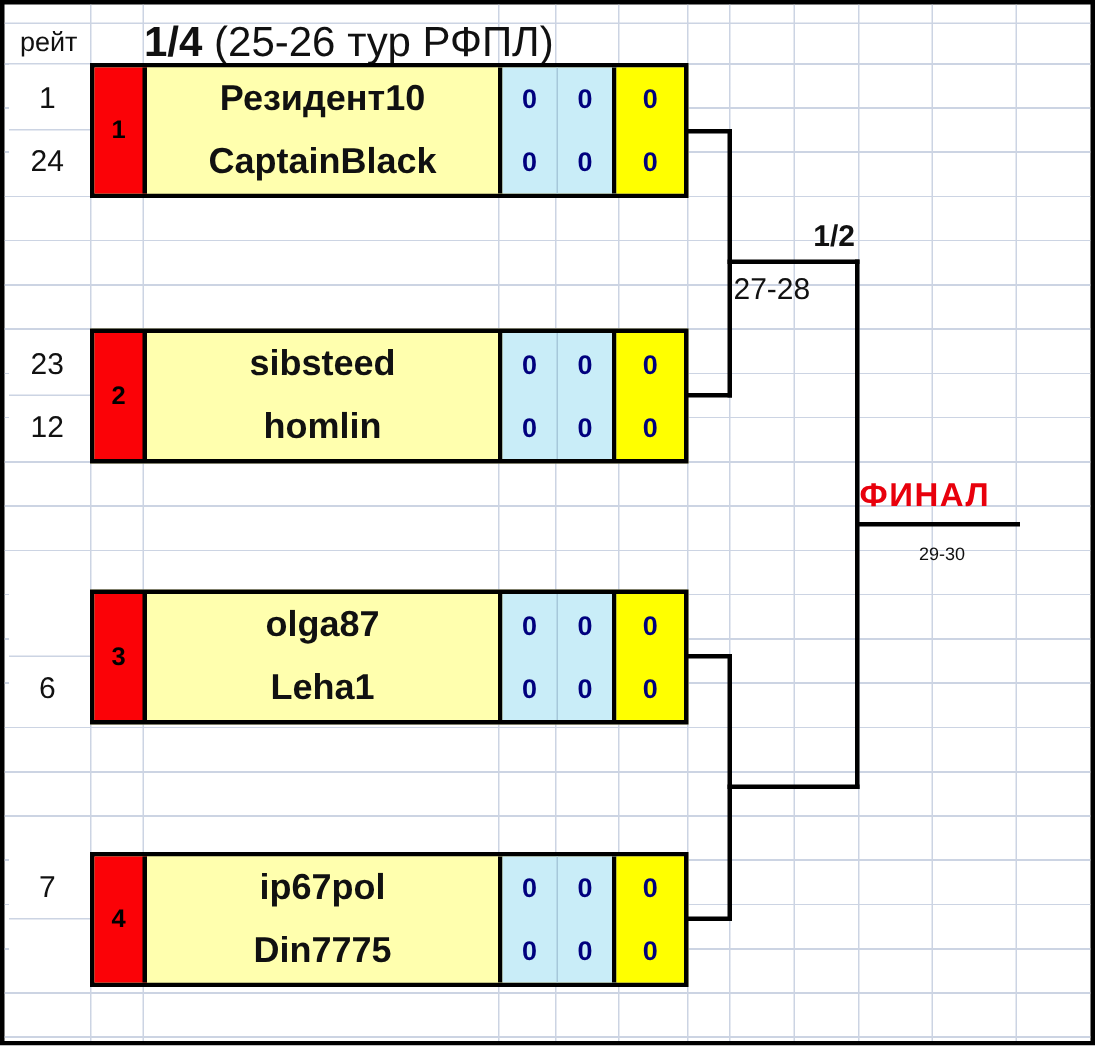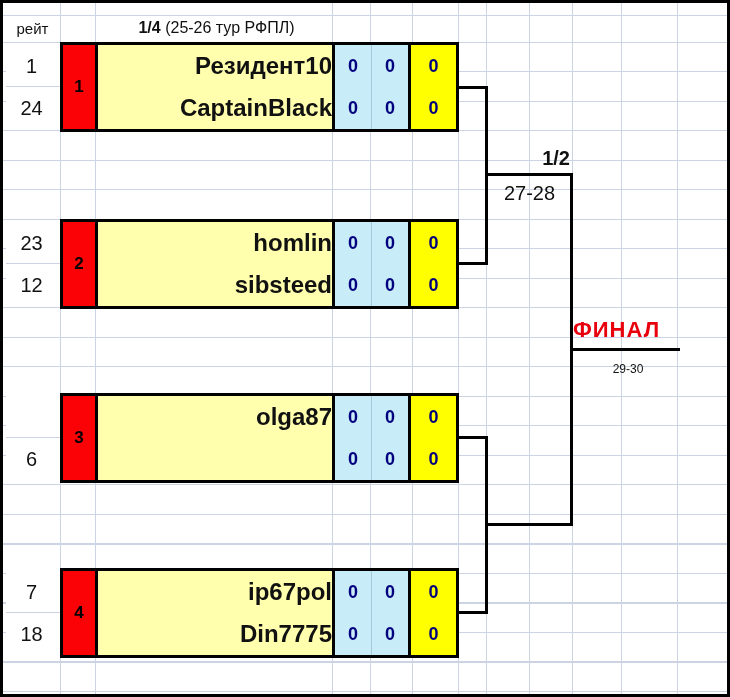--- a/index.html
+++ b/index.html
@@ -25,53 +25,53 @@
       1px 100%,1px 100%,1px 100%,1px 100%,1px 100%,1px 100%,
       1px 100%,1px 100%,1px 100%,1px 100%,1px 100%,1px 100%,
       100% 1px,100% 655px;
     background-position:
       57px 0,92px 0,329px 0,367px 0,409px 0,455px 0,
       483px 0,526px 0,569px 0,618px 0,674px 0,724px 0,
       0 12px,0 39px;
   }
   .abs{position:absolute;}
   .hdr-rating{left:2px;top:12px;width:55px;height:27px;z-index:2;
-    font-size:15px;line-height:27px;text-align:center;}
+    font-size:18px;line-height:27px;text-align:center;}
   .hdr-round{left:93px;top:10px;width:241px;height:29px;z-index:2;
-    font-size:16px;line-height:29px;text-align:center;white-space:nowrap;}
+    font-size:28px;line-height:29px;text-align:center;white-space:nowrap;}
   .hdr-round b{font-weight:bold;}
   
   .rback{left:3px;width:54px;height:87px;background:#fff;z-index:1;}
   .rsep{left:3px;width:54px;height:1px;background:var(--grid_line);z-index:1;}
   .rating{left:0;width:57px;height:42px;z-index:2;font-size:20px;
     line-height:42px;text-align:center;}
   
   .match{left:57px;width:393px;height:84px;border:3px solid var(--line_black);
     display:flex;z-index:3;background:var(--name_yellow);}
   .seed{width:32px;border-right:3px solid var(--line_black);background:var(--seed_red);
     display:flex;align-items:center;justify-content:center;
     font-weight:bold;font-size:17px;color:#000;}
   .names{width:234px;border-right:3px solid var(--line_black);
     display:flex;flex-direction:column;background:var(--name_yellow);}
-  .pname{height:42px;line-height:42px;text-align:right;
+  .pname{height:42px;line-height:42px;text-align:center;
     font-weight:bold;font-size:24px;white-space:nowrap;}
   .scores{width:73px;border-right:3px solid var(--line_black);
     display:flex;background:var(--score_blue);}
   .scol{width:36px;border-right:1px solid #a6c8da;display:flex;flex-direction:column;}
   .scol:last-child{width:36px;border-right:none;}
   .scell,.tcell{height:42px;line-height:42px;text-align:center;
     font-weight:bold;font-size:18px;color:var(--score_text);}
   .total{flex:1;background:var(--total_yellow);display:flex;flex-direction:column;}
   
   .bl{background:var(--line_black);z-index:4;}
   
   .sf-label{left:486px;top:141px;width:81px;height:29px;z-index:5;
     font-weight:bold;font-size:20px;line-height:29px;text-align:right;}
   .sf-dates{left:486px;top:175px;width:81px;height:30px;z-index:5;
-    font-size:20px;line-height:30px;text-align:center;}
+    font-size:20px;line-height:30px;}
   .fin-label{left:570px;top:311px;width:106px;height:32px;z-index:5;
     font-weight:bold;font-size:22px;line-height:32px;text-align:left;
     color:var(--final_red);letter-spacing:1px;}
   .fin-dates{left:572px;top:351px;width:106px;height:30px;z-index:5;
     font-size:12px;line-height:30px;text-align:center;}
 </style>
 </head>
 <body>
 
 <div class="stage">
@@ -87,21 +87,20 @@
   <div class="abs rsep" style="top:260px"></div>
   <div class="abs rsep" style="top:434px"></div>
   <div class="abs rsep" style="top:609px"></div>
 
   <div class="abs rating" style="top:42px">1</div>
   <div class="abs rating" style="top:84px">24</div>
   <div class="abs rating" style="top:219px">23</div>
   <div class="abs rating" style="top:261px">12</div>
   <div class="abs rating" style="top:435px">6</div>
   <div class="abs rating" style="top:568px">7</div>
-  <div class="abs rating" style="top:610px">18</div>
 
   <div class="abs match" style="top:39px">
     <div class="seed">1</div>
     <div class="names">
       <div class="pname">Резидент10</div>
       <div class="pname">CaptainBlack</div>
     </div>
     <div class="scores">
       <div class="scol">
         <div class="scell">0</div>
@@ -114,22 +113,22 @@
     </div>
     <div class="total">
       <div class="tcell">0</div>
       <div class="tcell">0</div>
     </div>
   </div>
 
   <div class="abs match" style="top:216px">
     <div class="seed">2</div>
     <div class="names">
+      <div class="pname">sibsteed</div>
       <div class="pname">homlin</div>
-      <div class="pname">sibsteed</div>
     </div>
     <div class="scores">
       <div class="scol">
         <div class="scell">0</div>
         <div class="scell">0</div>
       </div>
       <div class="scol">
         <div class="scell">0</div>
         <div class="scell">0</div>
       </div>
@@ -137,20 +136,21 @@
     <div class="total">
       <div class="tcell">0</div>
       <div class="tcell">0</div>
     </div>
   </div>
 
   <div class="abs match" style="top:390px">
     <div class="seed">3</div>
     <div class="names">
       <div class="pname">olga87</div>
+      <div class="pname">Leha1</div>
     </div>
     <div class="scores">
       <div class="scol">
         <div class="scell">0</div>
         <div class="scell">0</div>
       </div>
       <div class="scol">
         <div class="scell">0</div>
         <div class="scell">0</div>
       </div>

